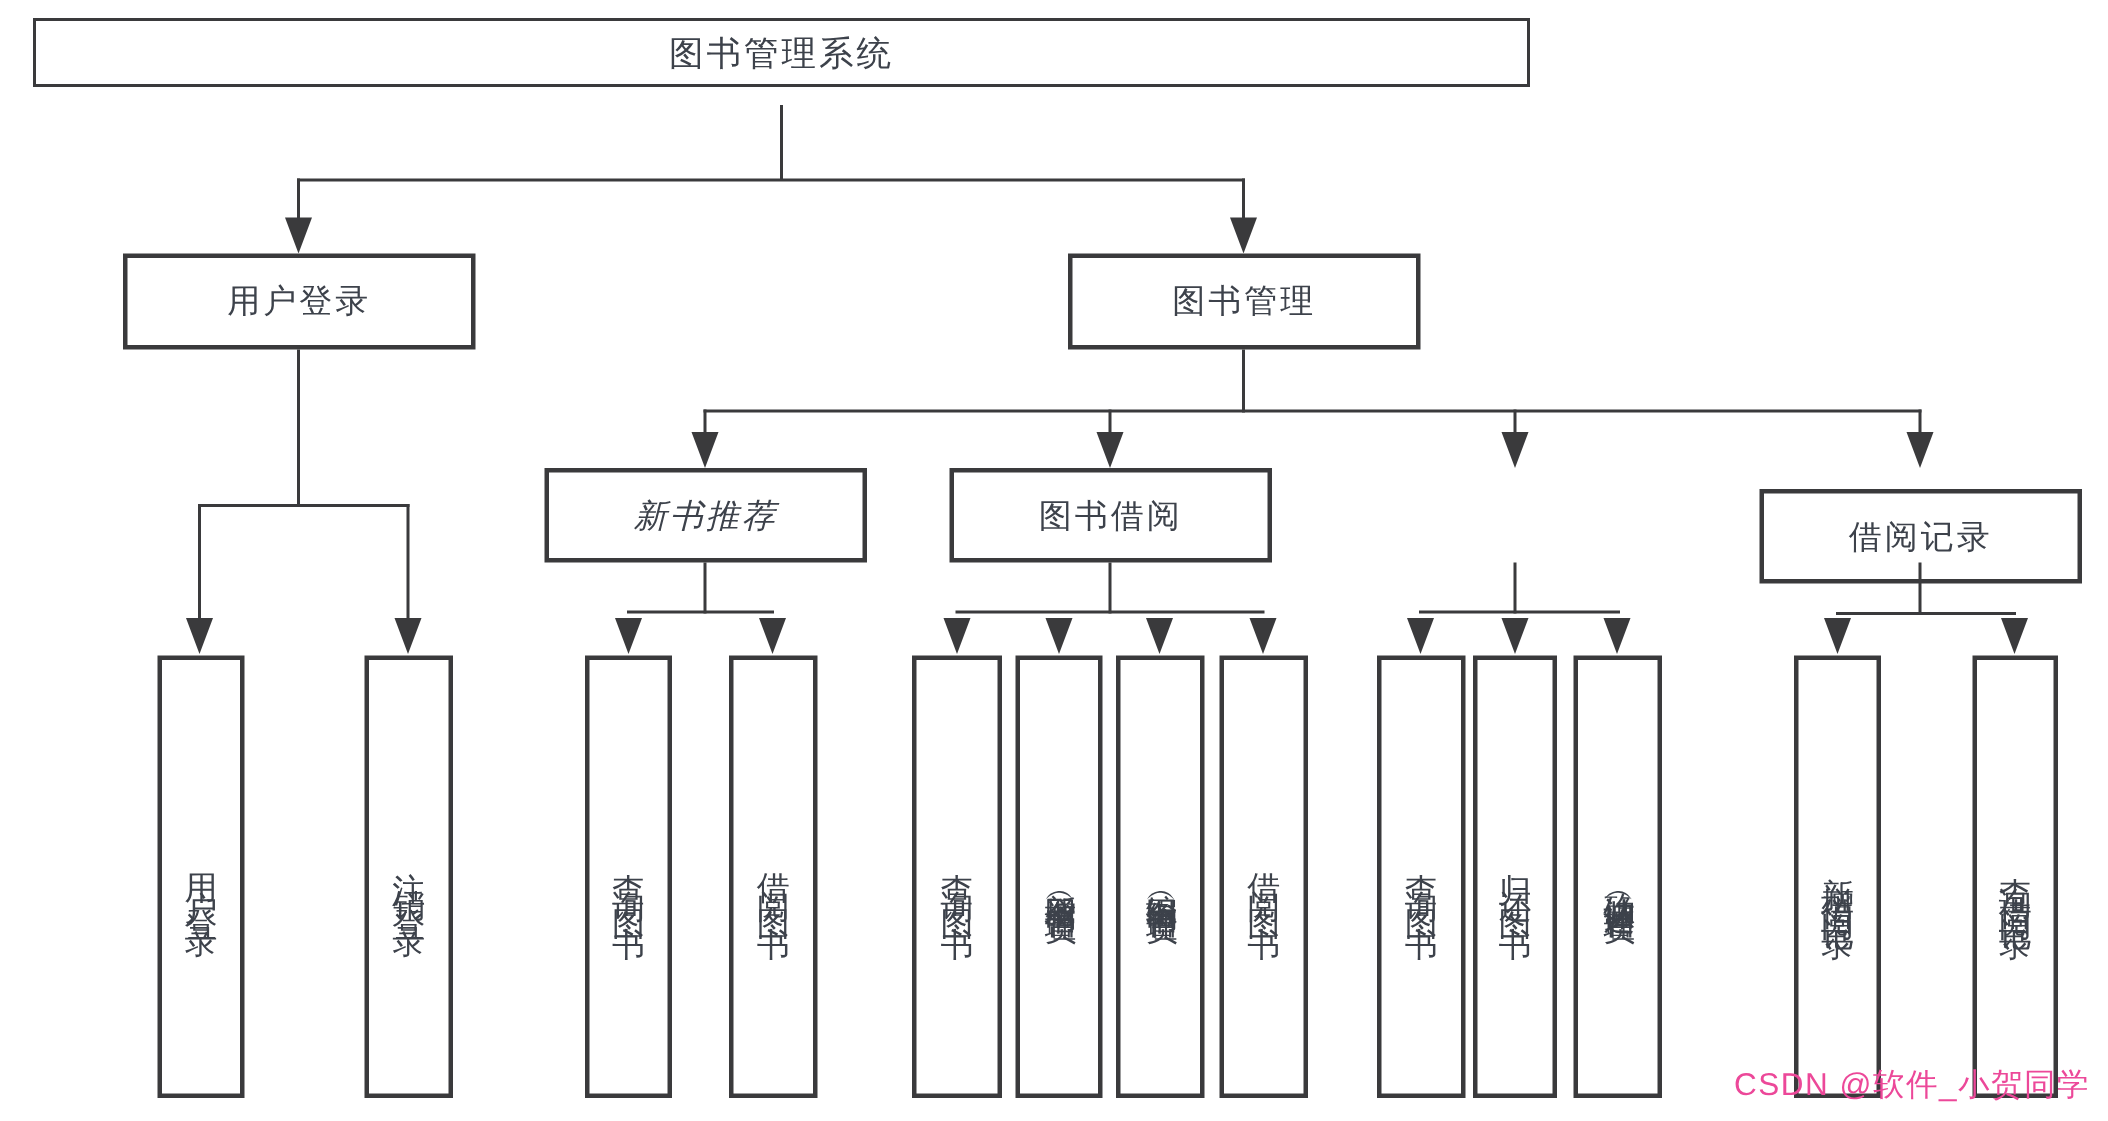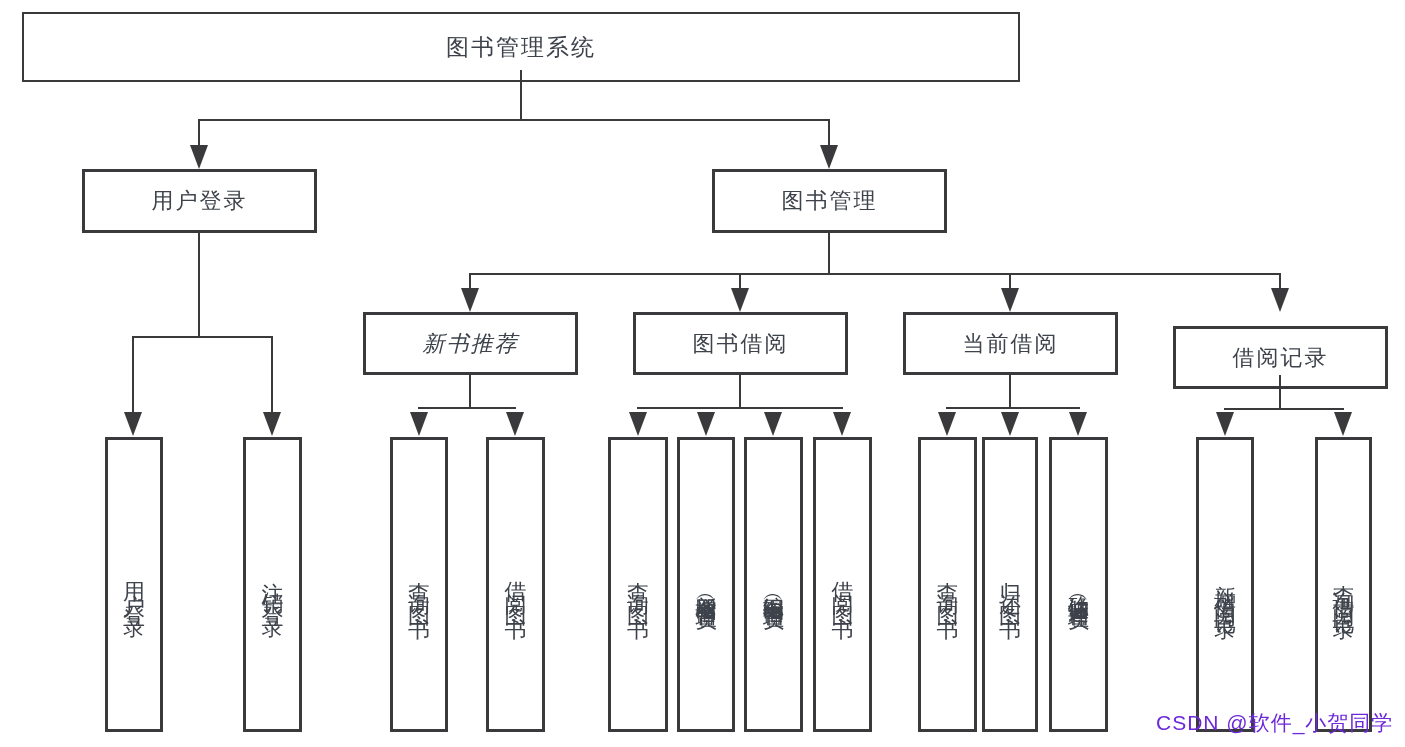--- a/index.html
+++ b/index.html
@@ -40,32 +40,32 @@
     width: 0; height: 0;
     border-left: 9px solid transparent;
     border-right: 9px solid transparent;
     border-top: 24px solid #3a3a3c;
   }
   .watermark {
     position: absolute;
     left: 1156px;
     top: 709px;
     font-size: 21px;
-    color: #6d28d9;
+    color: #ec4899;
     letter-spacing: 1px;
     white-space: nowrap;
     z-index: 5;
   }
 </style>
 </head>
 <body>
 
 <div id="canvas">
 
-  <div class="box root" style="left:22px; top:12px; width:998px; height:70px;">图书管理系统</div>
+  <div class="box root" style="left:22px; top:12px; width:998px; height:46px;">图书管理系统</div>
 
   <div class="vl" style="left:520px; top:70px; height:50px;"></div>
   <div class="hl" style="left:198px; top:119px; width:632px;"></div>
   <div class="vl" style="left:198px; top:119px; height:30px;"></div>
   <div class="vl" style="left:828px; top:119px; height:30px;"></div>
   <div class="arr" style="left:190px; top:145px;"></div>
   <div class="arr" style="left:820px; top:145px;"></div>
 
   <div class="box" style="left:82px; top:169px; width:235px; height:64px;">用户登录</div>
   <div class="box" style="left:712px; top:169px; width:235px; height:64px;text-align:center;">图书管理</div>
@@ -83,21 +83,20 @@
   <div class="vl" style="left:739px; top:273px; height:18px;"></div>
   <div class="vl" style="left:1009px; top:273px; height:18px;"></div>
   <div class="vl" style="left:1279px; top:273px; height:18px;"></div>
   <div class="arr" style="left:461px; top:288px;"></div>
   <div class="arr" style="left:731px; top:288px;"></div>
   <div class="arr" style="left:1001px; top:288px;"></div>
   <div class="arr" style="left:1271px; top:288px;"></div>
 
   <div class="box" style="left:363px; top:312px; width:215px; height:63px;font-style:italic;">新书推荐</div>
   <div class="box" style="left:633px; top:312px; width:215px; height:63px;text-align:right;">图书借阅</div>
-  <div class="box" style="left:903px; top:312px; width:215px; height:63px;">当前借阅</div>
   <div class="box" style="left:1173px; top:312px; width:215px; height:63px;margin-top:14px;">借阅记录</div>
 
   <div class="vl" style="left:469px; top:375px; height:34px;"></div>
   <div class="hl" style="left:418px; top:407px; width:98px;"></div>
   <div class="arr" style="left:410px; top:412px;"></div>
   <div class="arr" style="left:506px; top:412px;"></div>
 
   <div class="vl" style="left:739px; top:375px; height:34px;"></div>
   <div class="hl" style="left:637px; top:407px; width:206px;"></div>
   <div class="arr" style="left:629px; top:412px;"></div>

